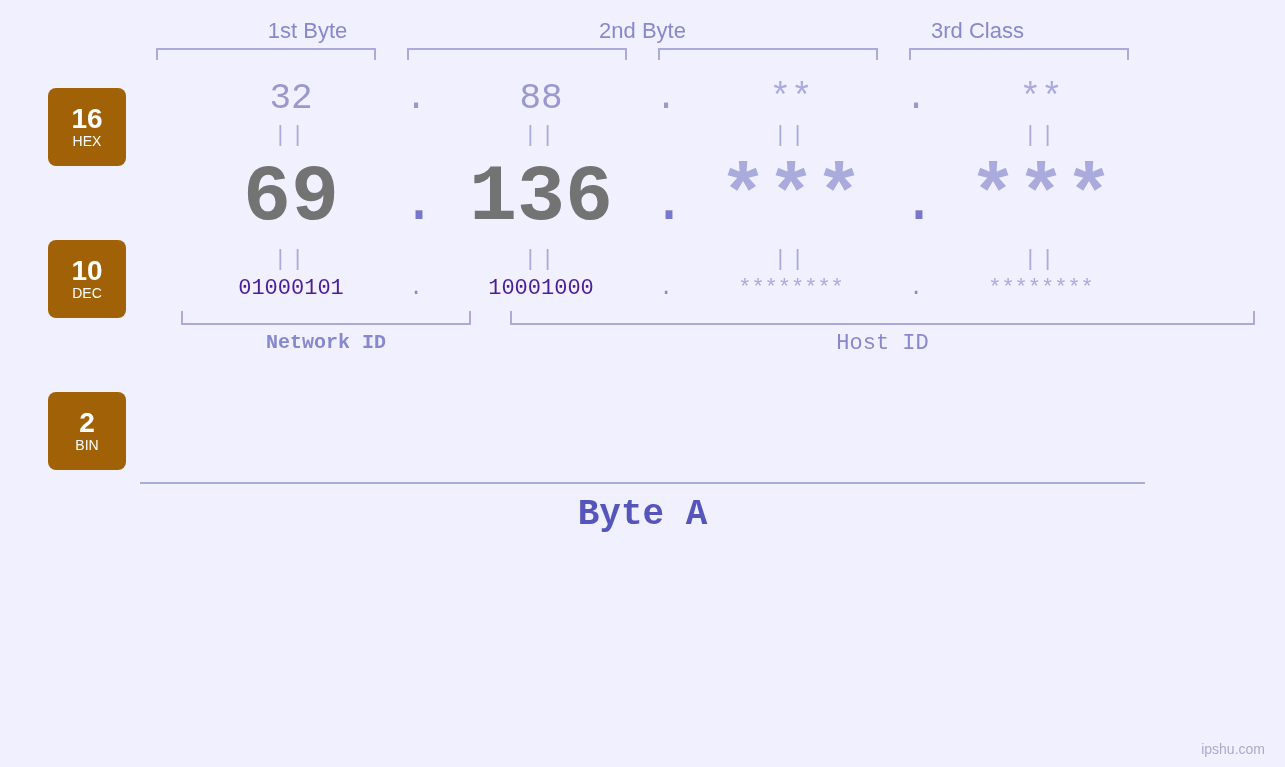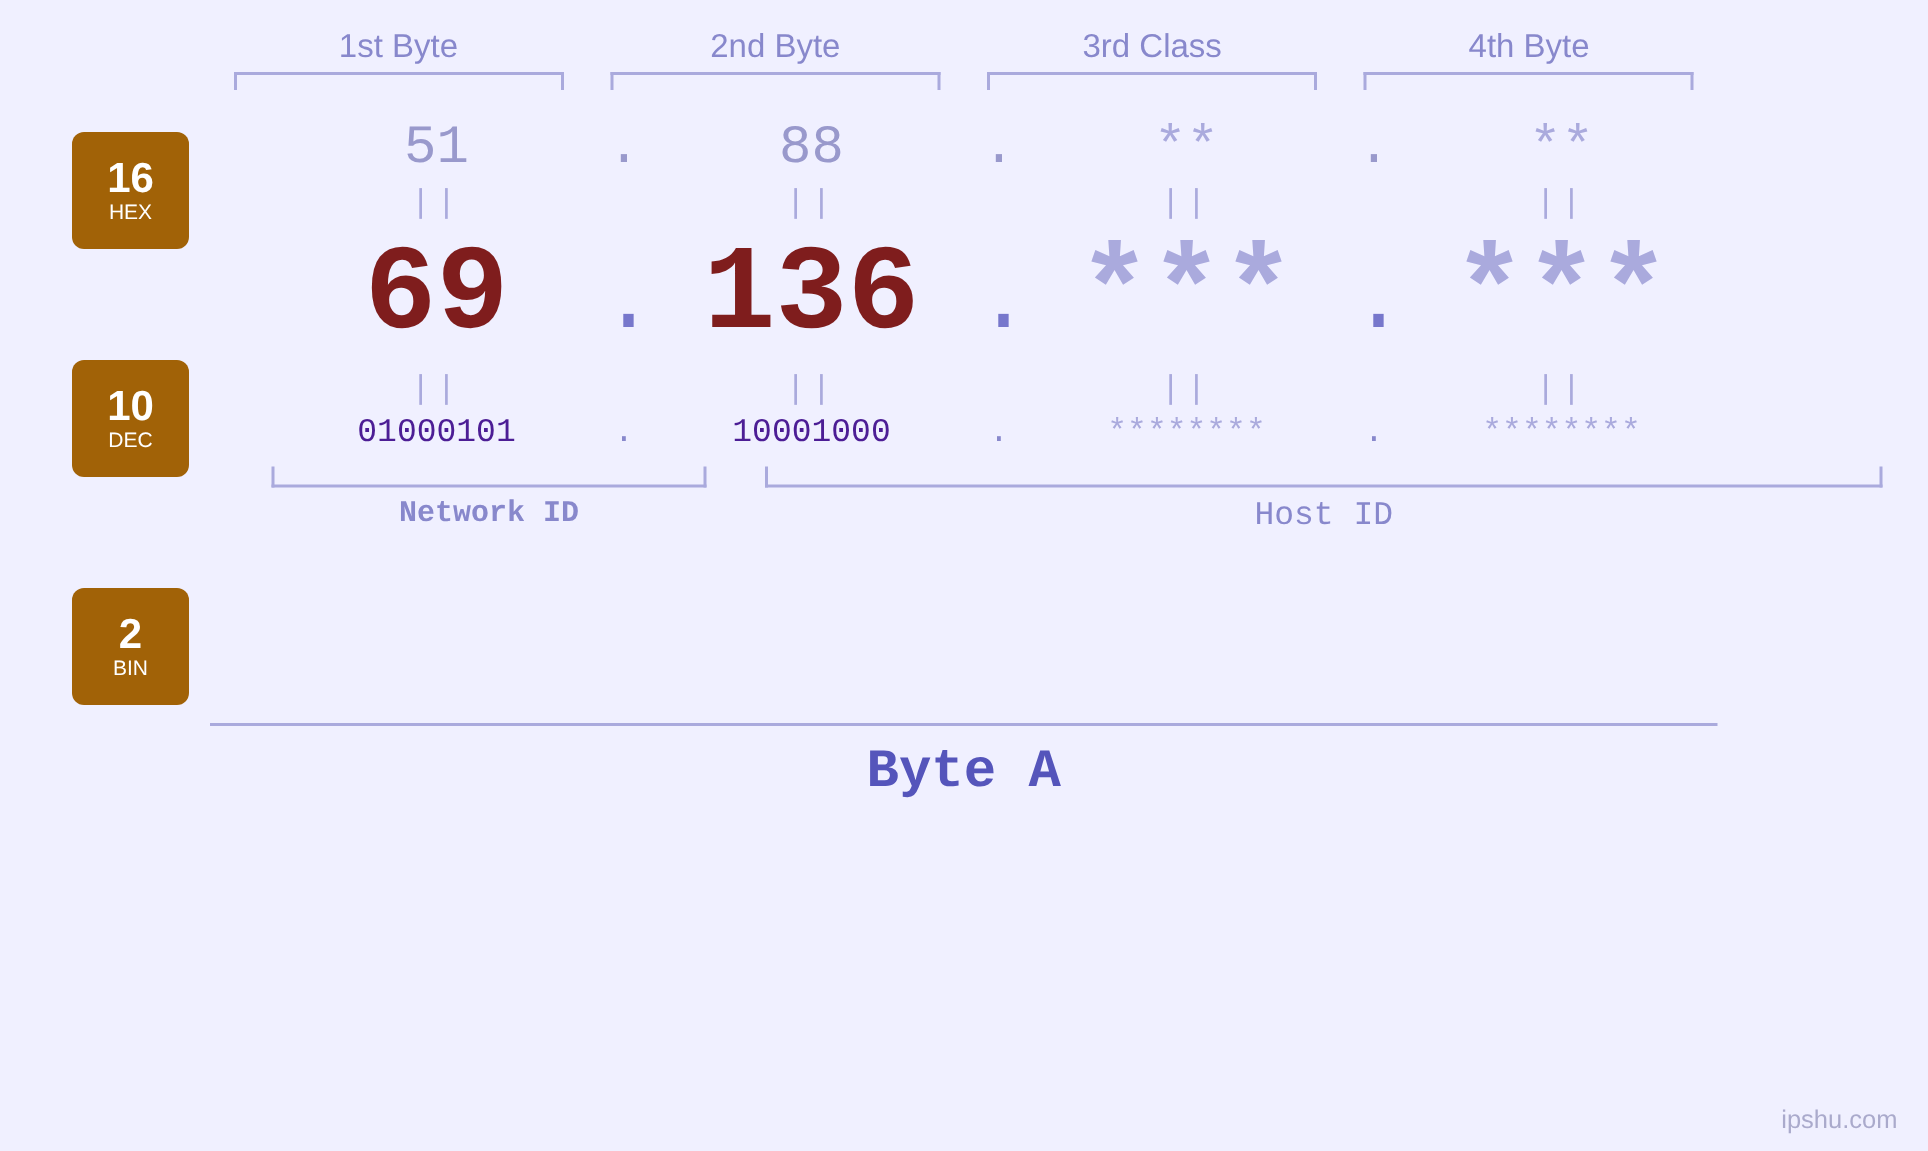--- a/index.html
+++ b/index.html
@@ -121,21 +121,21 @@
     }
 
     .value-cell.hex {
       font-size: 36px;
       color: #9999cc;
     }
 
     .value-cell.dec {
       font-size: 80px;
       font-weight: bold;
-      color: #7f1d1d;
+      color: #737373;
     }
 
     .value-cell.bin {
       font-size: 22px;
       color: #4c1d95;
     }
 
     .value-cell.masked {
       color: #aaaadd;
     }
@@ -250,34 +250,33 @@
       font-size: 36px;
       font-weight: bold;
     }
 
     
     .watermark {
       position: absolute;
       bottom: 10px;
       right: 20px;
       color: #aaaacc;
-      font-size: 17px;
+      font-size: 14px;
       font-family: Arial, sans-serif;
     }
   </style>
 </head>
 <body>
 
 <div class="container">
 
   <div class="byte-headers">
     <div class="byte-label">1st Byte</div>
     <div class="byte-label">2nd Byte</div>
     <div class="byte-label">3rd Class</div>
-    <div class="byte-label">4th Byte</div>
   </div>
 
   <div class="bracket-row">
     <div class="bracket"></div>
     <div class="bracket"></div>
     <div class="bracket"></div>
     <div class="bracket"></div>
   </div>
 
   <div class="main-content">
@@ -293,21 +292,21 @@
       </div>
       <div class="base-badge">
         <span class="base-number">2</span>
         <span class="base-name">BIN</span>
       </div>
     </div>
 
     <div class="data-grid">
 
       <div class="value-row">
-        <div class="value-cell hex">51</div>
+        <div class="value-cell hex">32</div>
         <div class="dot hex">.</div>
         <div class="value-cell hex">88</div>
         <div class="dot hex">.</div>
         <div class="value-cell hex masked">**</div>
         <div class="dot hex">.</div>
         <div class="value-cell hex masked">**</div>
       </div>
 
       <div class="equals-row">
         <div class="equals-cell">||</div>

